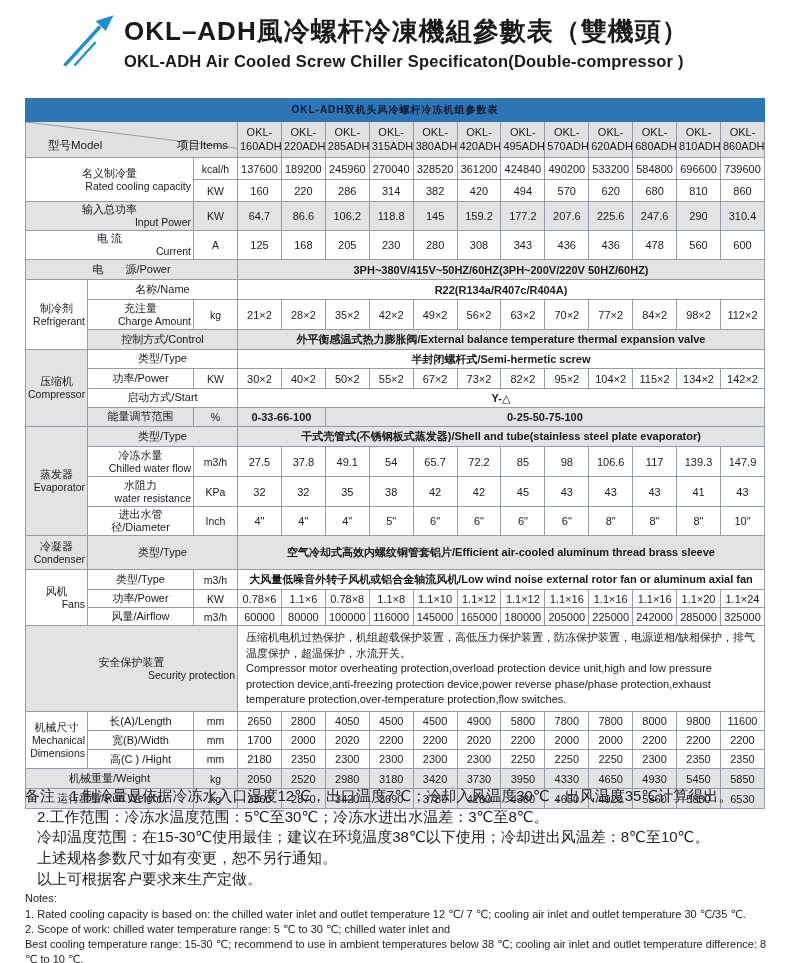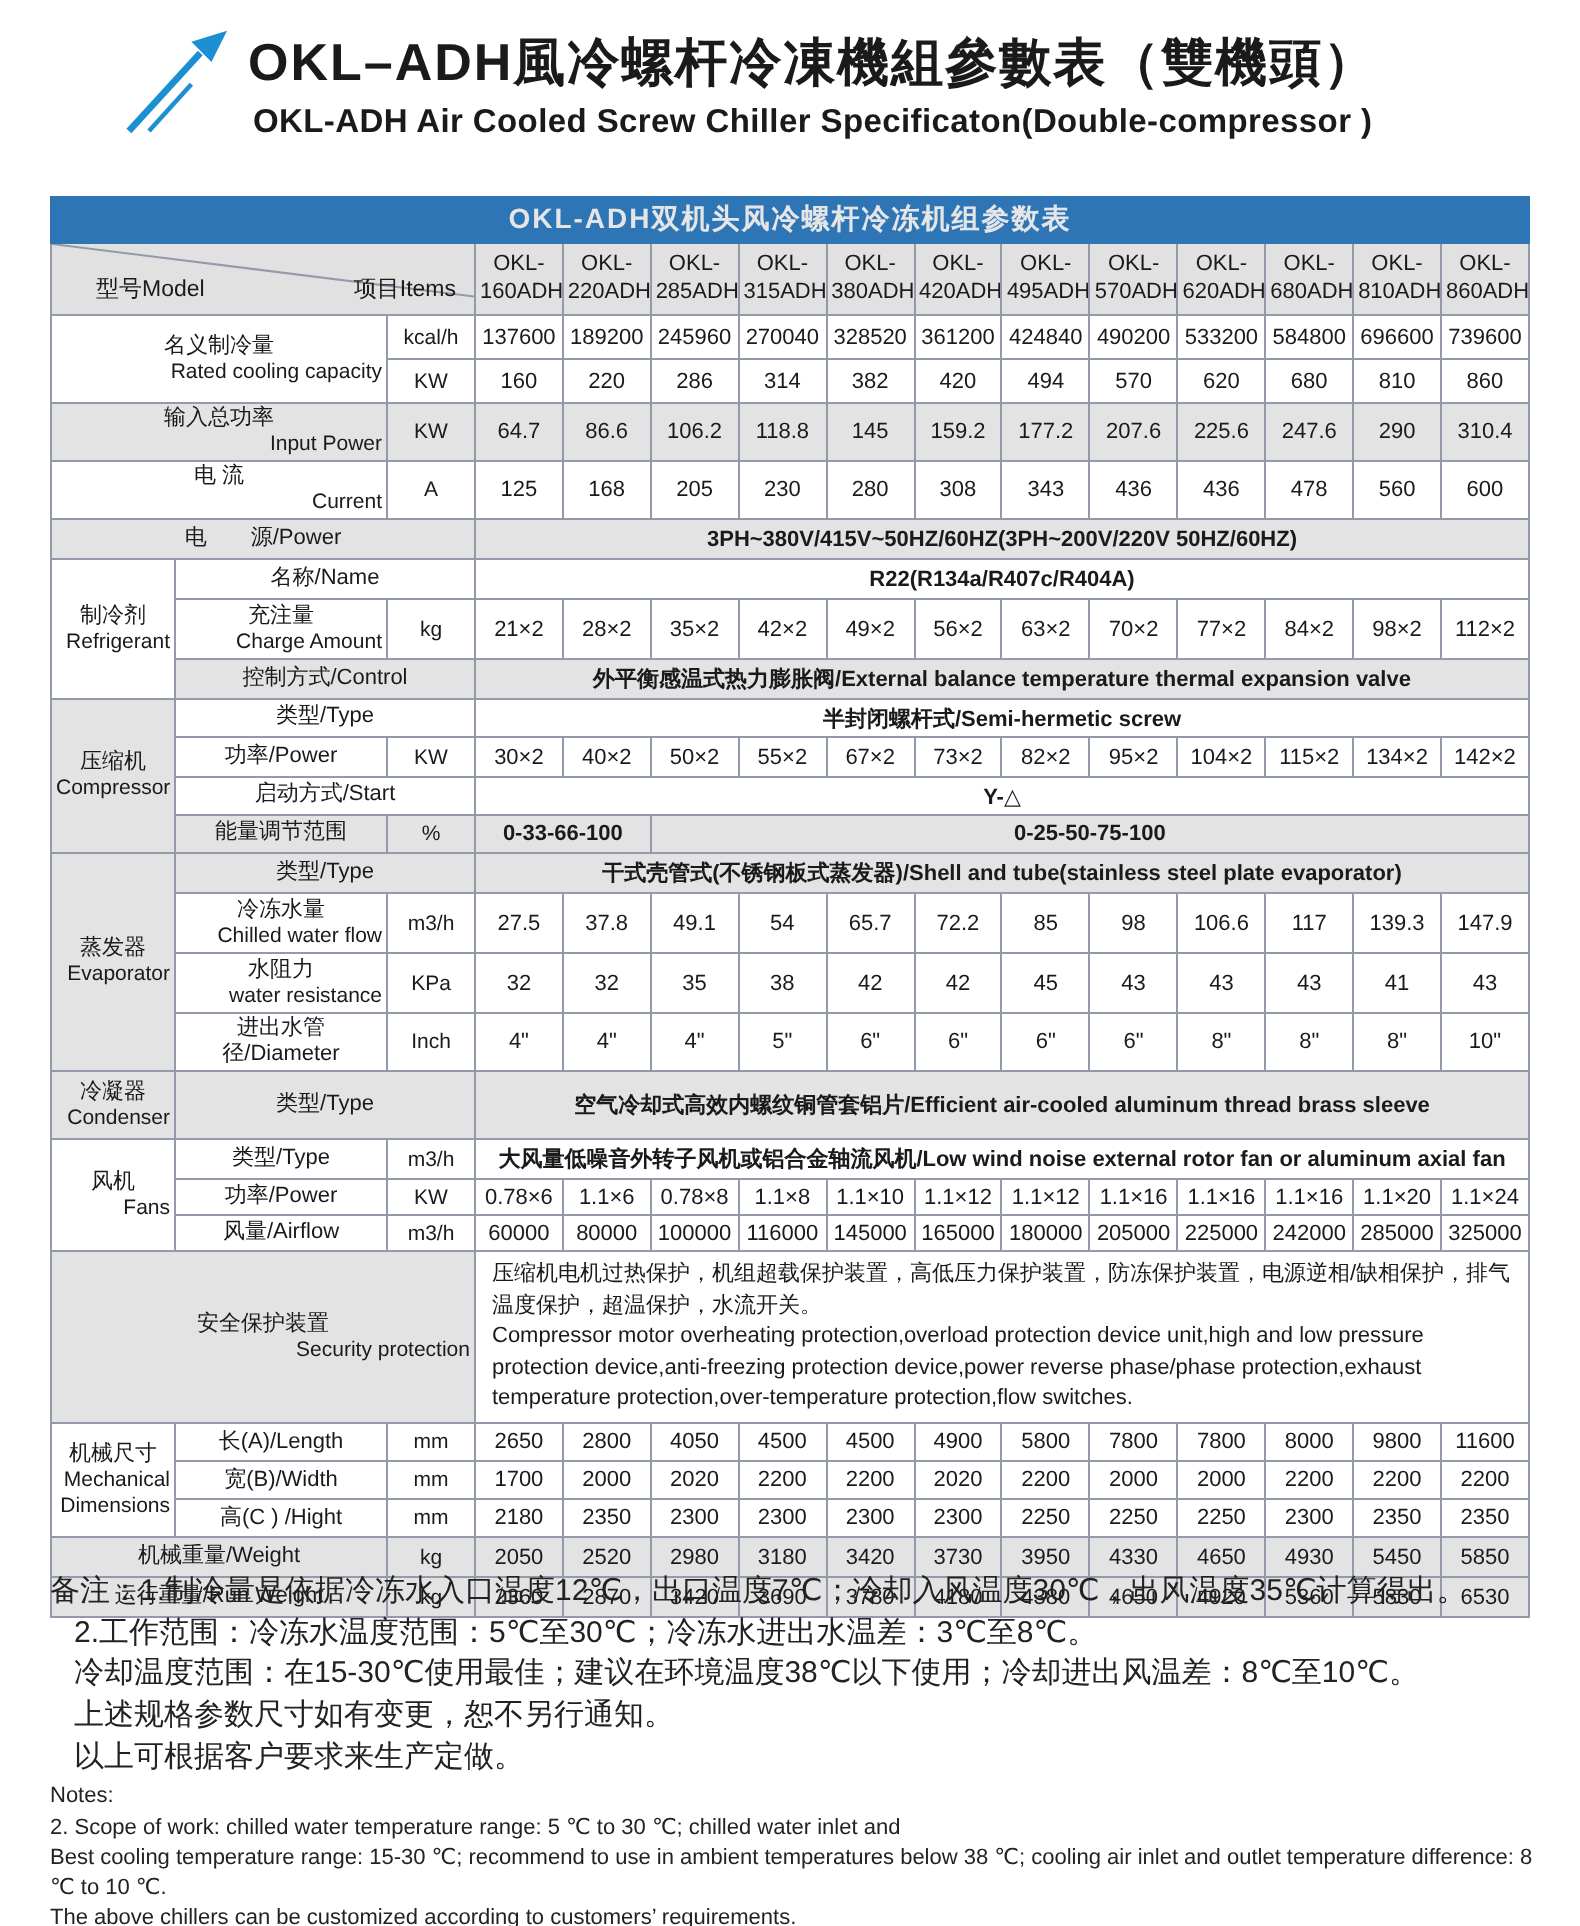--- a/index.html
+++ b/index.html
@@ -1,28 +1,28 @@
 <!DOCTYPE html>
 <html><head>
 <meta charset="utf-8">
 <style>
   html,body{margin:0;padding:0;background:#ffffff;}
   .page{position:relative;width:790px;height:963px;background:#fff;
         font-family:"Liberation Sans","DejaVu Sans",sans-serif;color:#1a1a1a;overflow:hidden;}
   
-  .page-header{display:flex;align-items:flex-start;padding:12px 0 0 60px;height:84px;box-sizing:border-box;text-align:center;}
+  .page-header{display:flex;align-items:flex-start;padding:12px 0 0 60px;height:84px;box-sizing:border-box;}
   .arrow-wrap{width:58px;height:58px;margin-right:6px;flex:0 0 auto;}
   .titles h1{margin:2px 0 0 0;font-size:26px;font-weight:bold;letter-spacing:1px;}
   .titles h2{margin:3px 0 0 0;font-size:16.5px;font-weight:bold;letter-spacing:0.2px;}
   
   table.spec{position:absolute;left:25px;top:98px;width:740px;border-collapse:collapse;table-layout:fixed;
              border:1px solid #7c8798;}
   .spec th,.spec td{border:1px solid #939bab;font-size:11px;text-align:center;vertical-align:middle;
              padding:1px 2px;background:#fff;box-sizing:border-box;overflow:hidden;}
-  tr.ttl th{background:#2e75b6;color:#e5e5e5;font-size:14px;font-weight:bold;letter-spacing:1px;
+  tr.ttl th{background:#2e75b6;color:#0f172a;font-size:10px;font-weight:bold;letter-spacing:1px;
             height:23px;border:1px solid #2e75b6;}
   tr.mrow th{background:#e1e1e1;font-weight:normal;font-size:11px;line-height:1.25;height:36px;}
   th.corner{position:relative;padding:0;}
   th.corner svg{position:absolute;left:0;top:0;width:100%;height:100%;}
   .c-model{position:absolute;left:22px;bottom:5px;font-size:11.5px;}
   .c-items{position:absolute;right:9px;bottom:5px;font-size:11.5px;}
   tr.sh td{background:#e3e3e3;}
   td.cell-sh{background:#e3e3e3;}
   td.cell-wh{background:#fff;}
   td.lbl{font-size:11px;line-height:1.2;}
@@ -470,20 +470,21 @@
   </table>
 
   <div class="notes">
     <div class="zh-line">备注：1.制冷量是依据冷冻水入口温度12℃，出口温度7℃；冷却入风温度30℃，出风温度35℃计算得出。</div>
     <div class="zh-line ind">2.工作范围：冷冻水温度范围：5℃至30℃；冷冻水进出水温差：3℃至8℃。</div>
     <div class="zh-line ind">冷却温度范围：在15-30℃使用最佳；建议在环境温度38℃以下使用；冷却进出风温差：8℃至10℃。</div>
     <div class="zh-line ind">上述规格参数尺寸如有变更，恕不另行通知。</div>
     <div class="zh-line ind">以上可根据客户要求来生产定做。</div>
     <div class="en-block">
       <div>Notes:</div>
+      <div>1. Rated cooling capacity is based on: the chilled water inlet and outlet temperature 12 ℃/ 7 ℃; cooling air inlet and outlet temperature 30 ℃/35 ℃.</div>
       <div>2. Scope of work: chilled water temperature range: 5 ℃ to 30 ℃; chilled water inlet and</div>
       <div>Best cooling temperature range: 15-30 ℃; recommend to use in ambient temperatures below 38 ℃; cooling air inlet and outlet temperature difference: 8 ℃ to 10 ℃.</div>
       <div>The above chillers can be customized according to customers’  requirements.</div>
 
     </div>
   </div>
 
 </div>
 
 </body></html>

